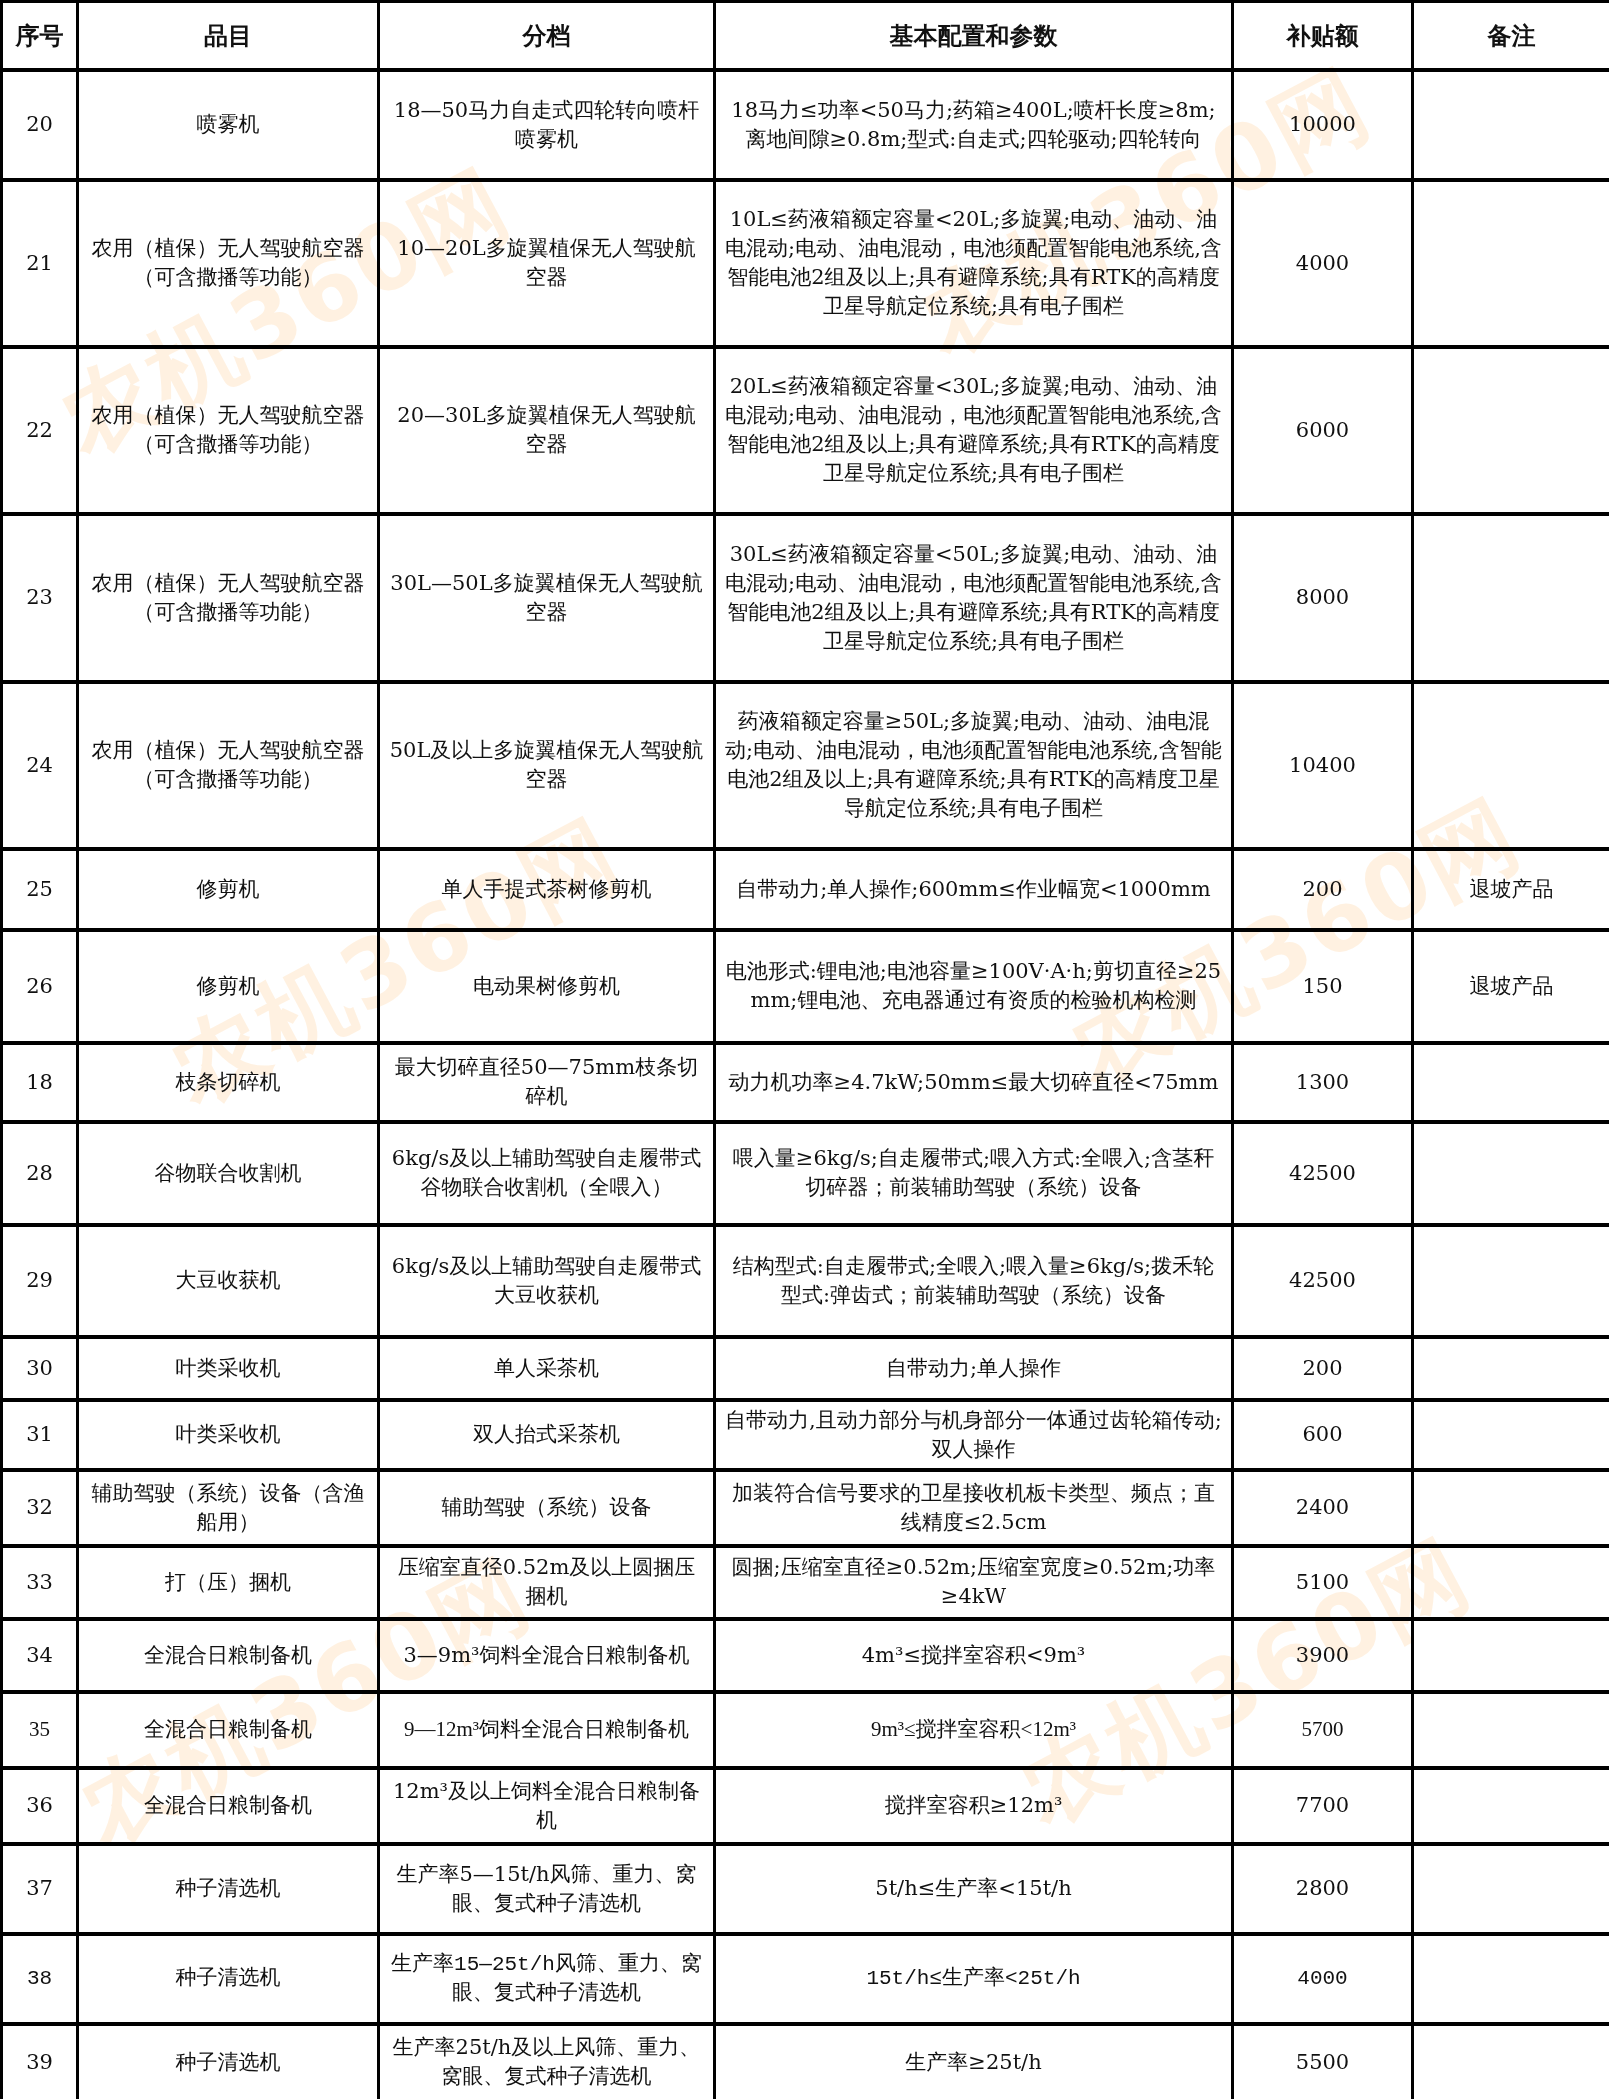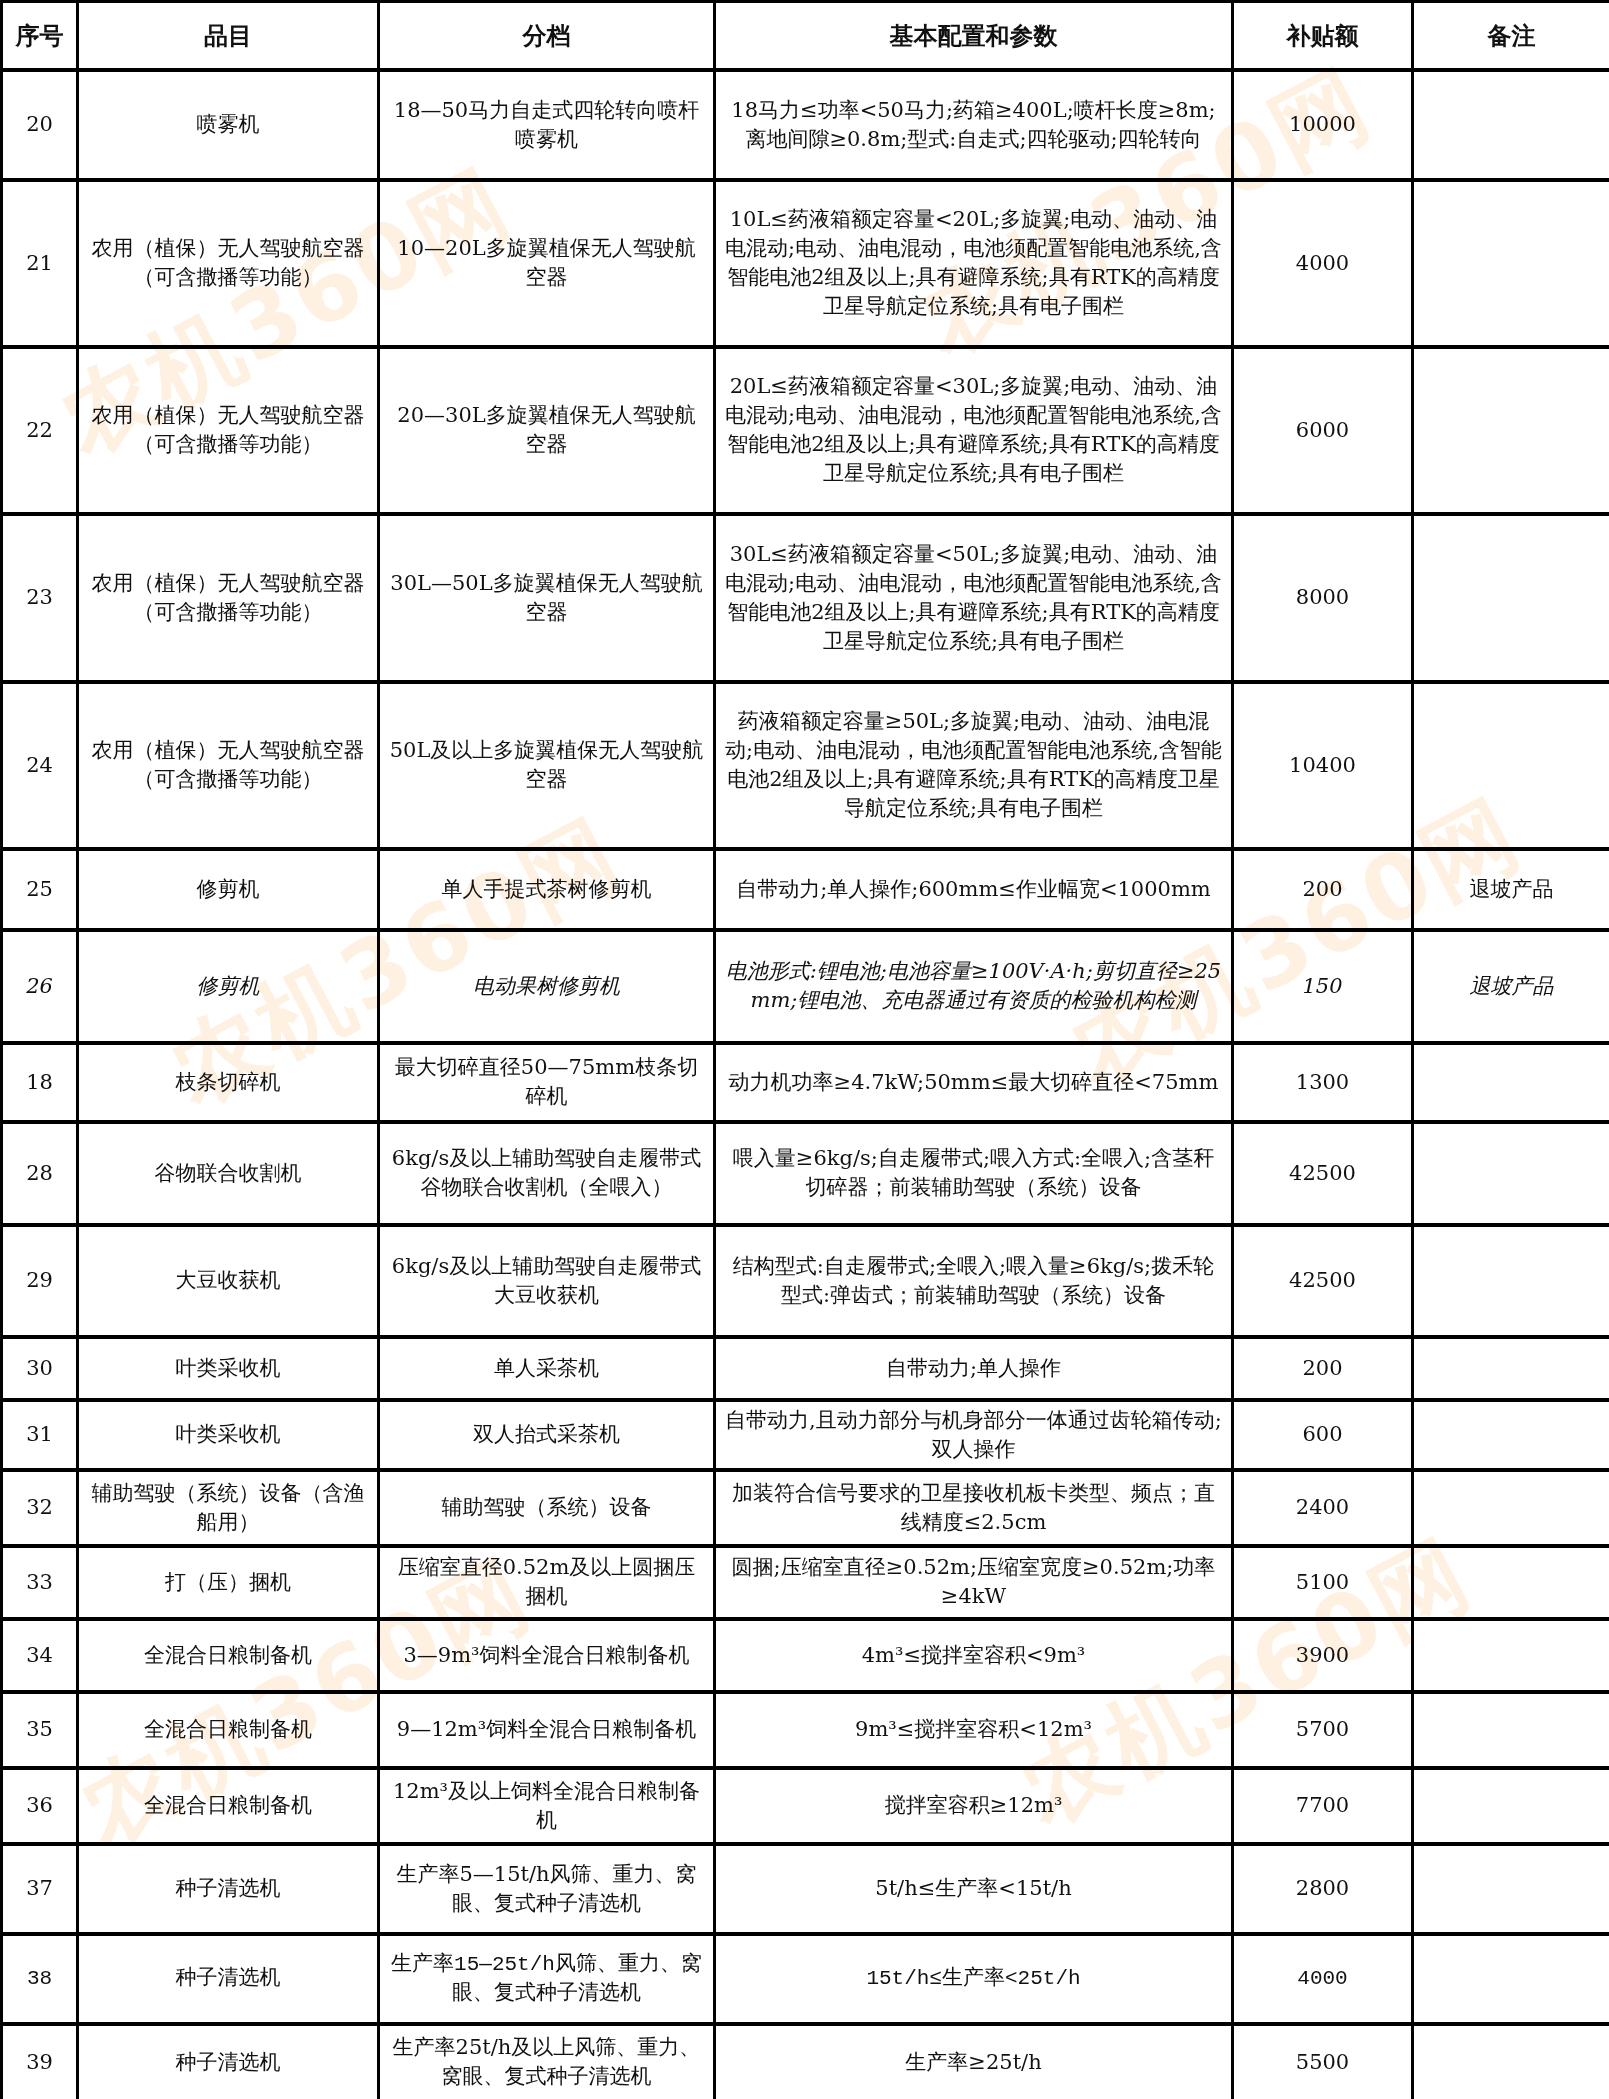--- a/index.html
+++ b/index.html
@@ -90,21 +90,21 @@
         <td></td>
       </tr>
       <tr class="row" style="height: 81px;">
         <td>25</td>
         <td>修剪机</td>
         <td>单人手提式茶树修剪机</td>
         <td>自带动力;单人操作;600mm≤作业幅宽&lt;1000mm</td>
         <td>200</td>
         <td>退坡产品</td>
       </tr>
-      <tr class="row" style="height: 113px; font-style: italic;">
+      <tr class="row" style="height: 113px;">
         <td>26</td>
         <td>修剪机</td>
         <td>电动果树修剪机</td>
         <td>电池形式:锂电池;电池容量≥100V·A·h;剪切直径≥25mm;锂电池、充电器通过有资质的检验机构检测</td>
         <td>150</td>
         <td>退坡产品</td>
       </tr>
       <tr class="row" style="height: 79px;">
         <td>18</td>
         <td>枝条切碎机</td>
@@ -162,21 +162,21 @@
         <td></td>
       </tr>
       <tr class="row" style="height: 73px;">
         <td>34</td>
         <td>全混合日粮制备机</td>
         <td>3—9m³饲料全混合日粮制备机</td>
         <td>4m³≤搅拌室容积&lt;9m³</td>
         <td>3900</td>
         <td></td>
       </tr>
-      <tr class="row" style="height: 76px;">
+      <tr class="row" style="height: 76px; font-family: Liberation Serif, serif;">
         <td>35</td>
         <td>全混合日粮制备机</td>
         <td>9—12m³饲料全混合日粮制备机</td>
         <td>9m³≤搅拌室容积&lt;12m³</td>
         <td>5700</td>
         <td></td>
       </tr>
       <tr class="row" style="height: 76px;">
         <td>36</td>
         <td>全混合日粮制备机</td>

